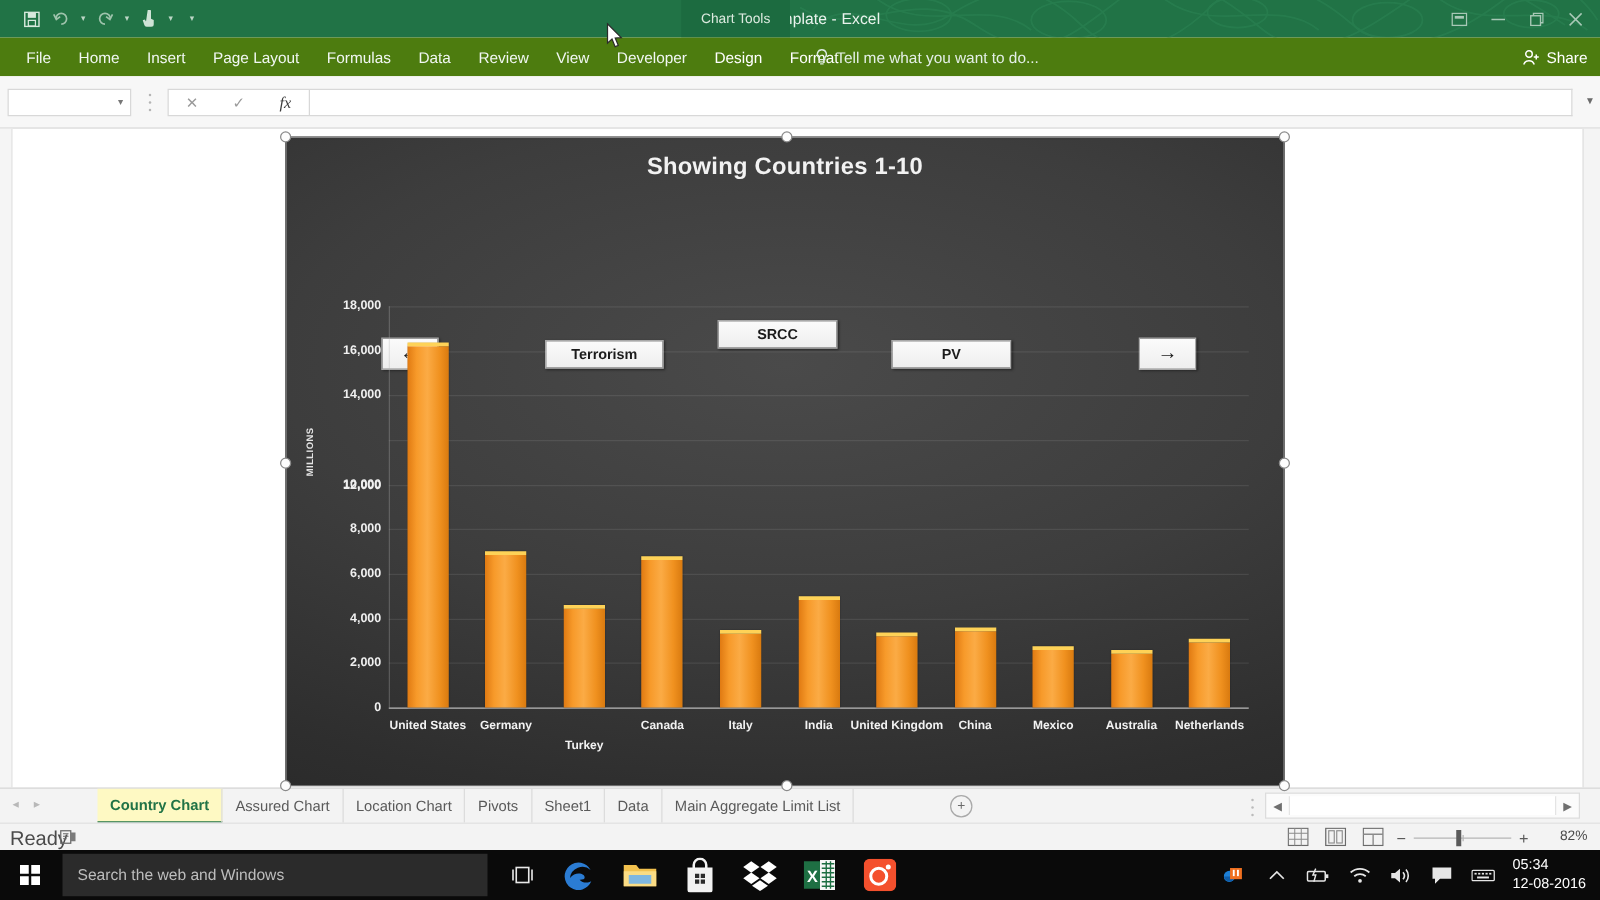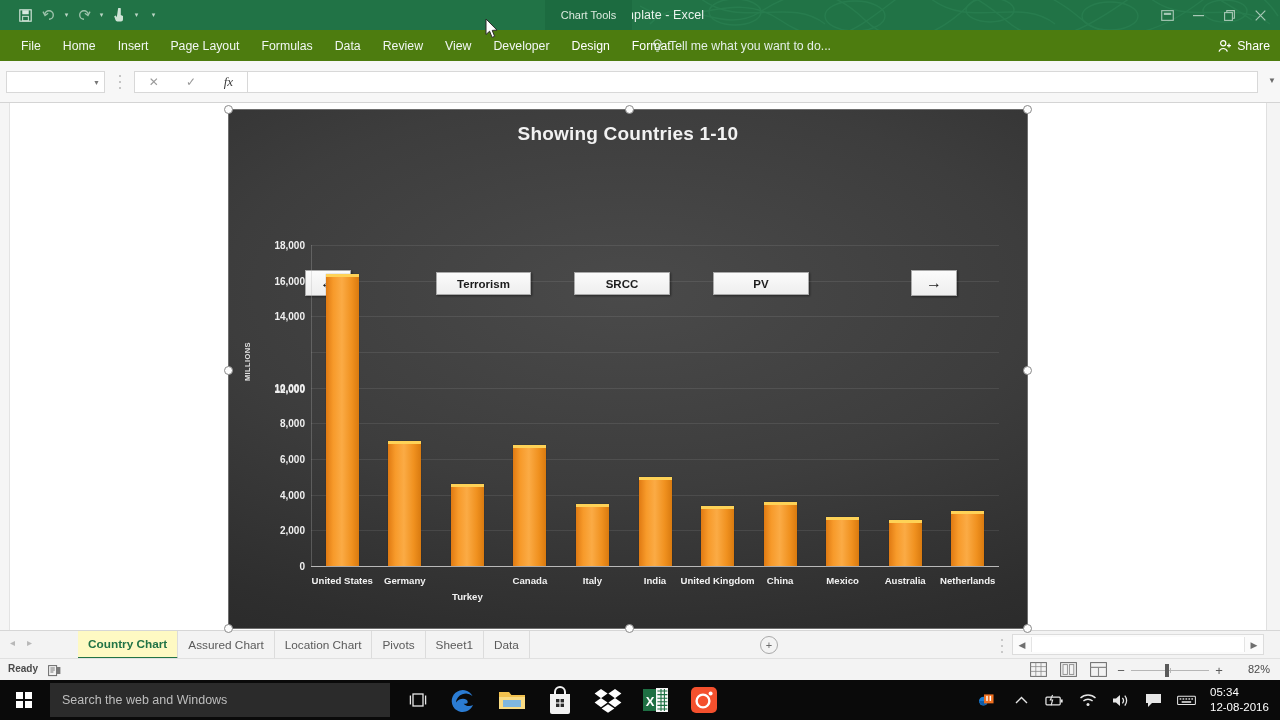--- a/index.html
+++ b/index.html
@@ -128,21 +128,21 @@
   
   .cbtn {
     position: absolute; background: linear-gradient(#fbfbfb, #eeeeee);
     border: 1px solid #a9a9a9; display: flex; align-items: center; justify-content: center;
     color: #1a1a1a; font-size: 11.5px; font-weight: bold;
     box-shadow: 1px 1px 2px rgba(0,0,0,.45);
   }
   .cbtn.arrow { font-size: 16px; font-weight: normal; }
   .btn-prev { left: 76px; top: 160px; width: 46px; height: 26px; }
   .btn-terr { left: 207px; top: 162px; width: 95px; height: 23px; }
-  .btn-srcc { left: 345px; top: 162px; width: 96px; height: 23px; }
+  .btn-srcc { left: 345px; top: 146px; width: 96px; height: 23px; }
   .btn-pv   { left: 484px; top: 162px; width: 96px; height: 23px; }
   .btn-next { left: 682px; top: 160px; width: 46px; height: 26px; }
 
   
   .plot { position: absolute; left: 0; top: 0; width: 800px; height: 520px; }
   .axis-unit {
     position: absolute; left: 14px; top: 232px; width: 12px;
     color: #e2e2e2; font-size: 7.5px; font-weight: bold; letter-spacing: .4px;
     writing-mode: vertical-rl; transform: rotate(180deg); white-space: nowrap;
   }
@@ -193,21 +193,21 @@
     background: #fbfbfb; border: 1px solid #dcdcdc; display: flex; align-items: center;
   }
   .hs-arrow { width: 18px; text-align: center; font-size: 9px; color: #6f6f6f; }
   .hs-track { flex: 1; height: 15px; background: #ffffff; border-left: 1px solid #e4e4e4; border-right: 1px solid #e4e4e4; }
 
   
   .statusbar {
     position: absolute; left: 0; top: 658px; width: 1280px; height: 22px;
     background: #f3f3f3; border-top: 1px solid #e0e0e0;
   }
-  .status-ready { position: absolute; left: 8px; top: 4px; font-size: 10px; color: #4a4a4a; font-weight: bold; }
+  .status-ready { position: absolute; left: 8px; top: 4px; font-size: 16px; color: #4a4a4a; }
   .status-icon { position: absolute; left: 48px; top: 4px; width: 13px; height: 13px; }
   .view-btns { position: absolute; left: 1030px; top: 3px; display: flex; gap: 13px; }
   .vbtn { width: 17px; height: 15px; }
   .zoom-ctrl { position: absolute; left: 1114px; top: 3px; width: 112px; height: 16px; display: flex; align-items: center; }
   .zm-sign { width: 14px; text-align: center; font-size: 13px; color: #5a5a5a; line-height: 1; }
   .zm-track { position: relative; flex: 1; height: 1px; background: #b6b6b6; margin: 0 3px; }
   .zm-mid { position: absolute; left: 50%; top: -2px; width: 1px; height: 5px; background: #b6b6b6; }
   .zm-thumb { position: absolute; left: 44%; top: -6px; width: 4px; height: 13px; background: #5a5a5a; }
   .zoom-pct { position: absolute; right: 10px; top: 4px; font-size: 11px; color: #4a4a4a; }
 
@@ -449,20 +449,21 @@
       <span>◂</span>
       <span>▸</span>
     </div>
     <div class="sheet-tabs" id="sheet-tabs">
         <div class="stab active">Country Chart</div>
         <div class="stab">Assured Chart</div>
         <div class="stab">Location Chart</div>
         <div class="stab">Pivots</div>
         <div class="stab">Sheet1</div>
         <div class="stab">Data</div>
+        <div class="stab">Main Aggregate Limit List</div>
       </div>
     <div class="addsheet">+</div>
     <div class="tab-split">
         <i></i>
         <i></i>
         <i></i>
       </div>
     <div class="hscroll">
       <div class="hs-arrow">◀</div>
       <div class="hs-track"></div>

